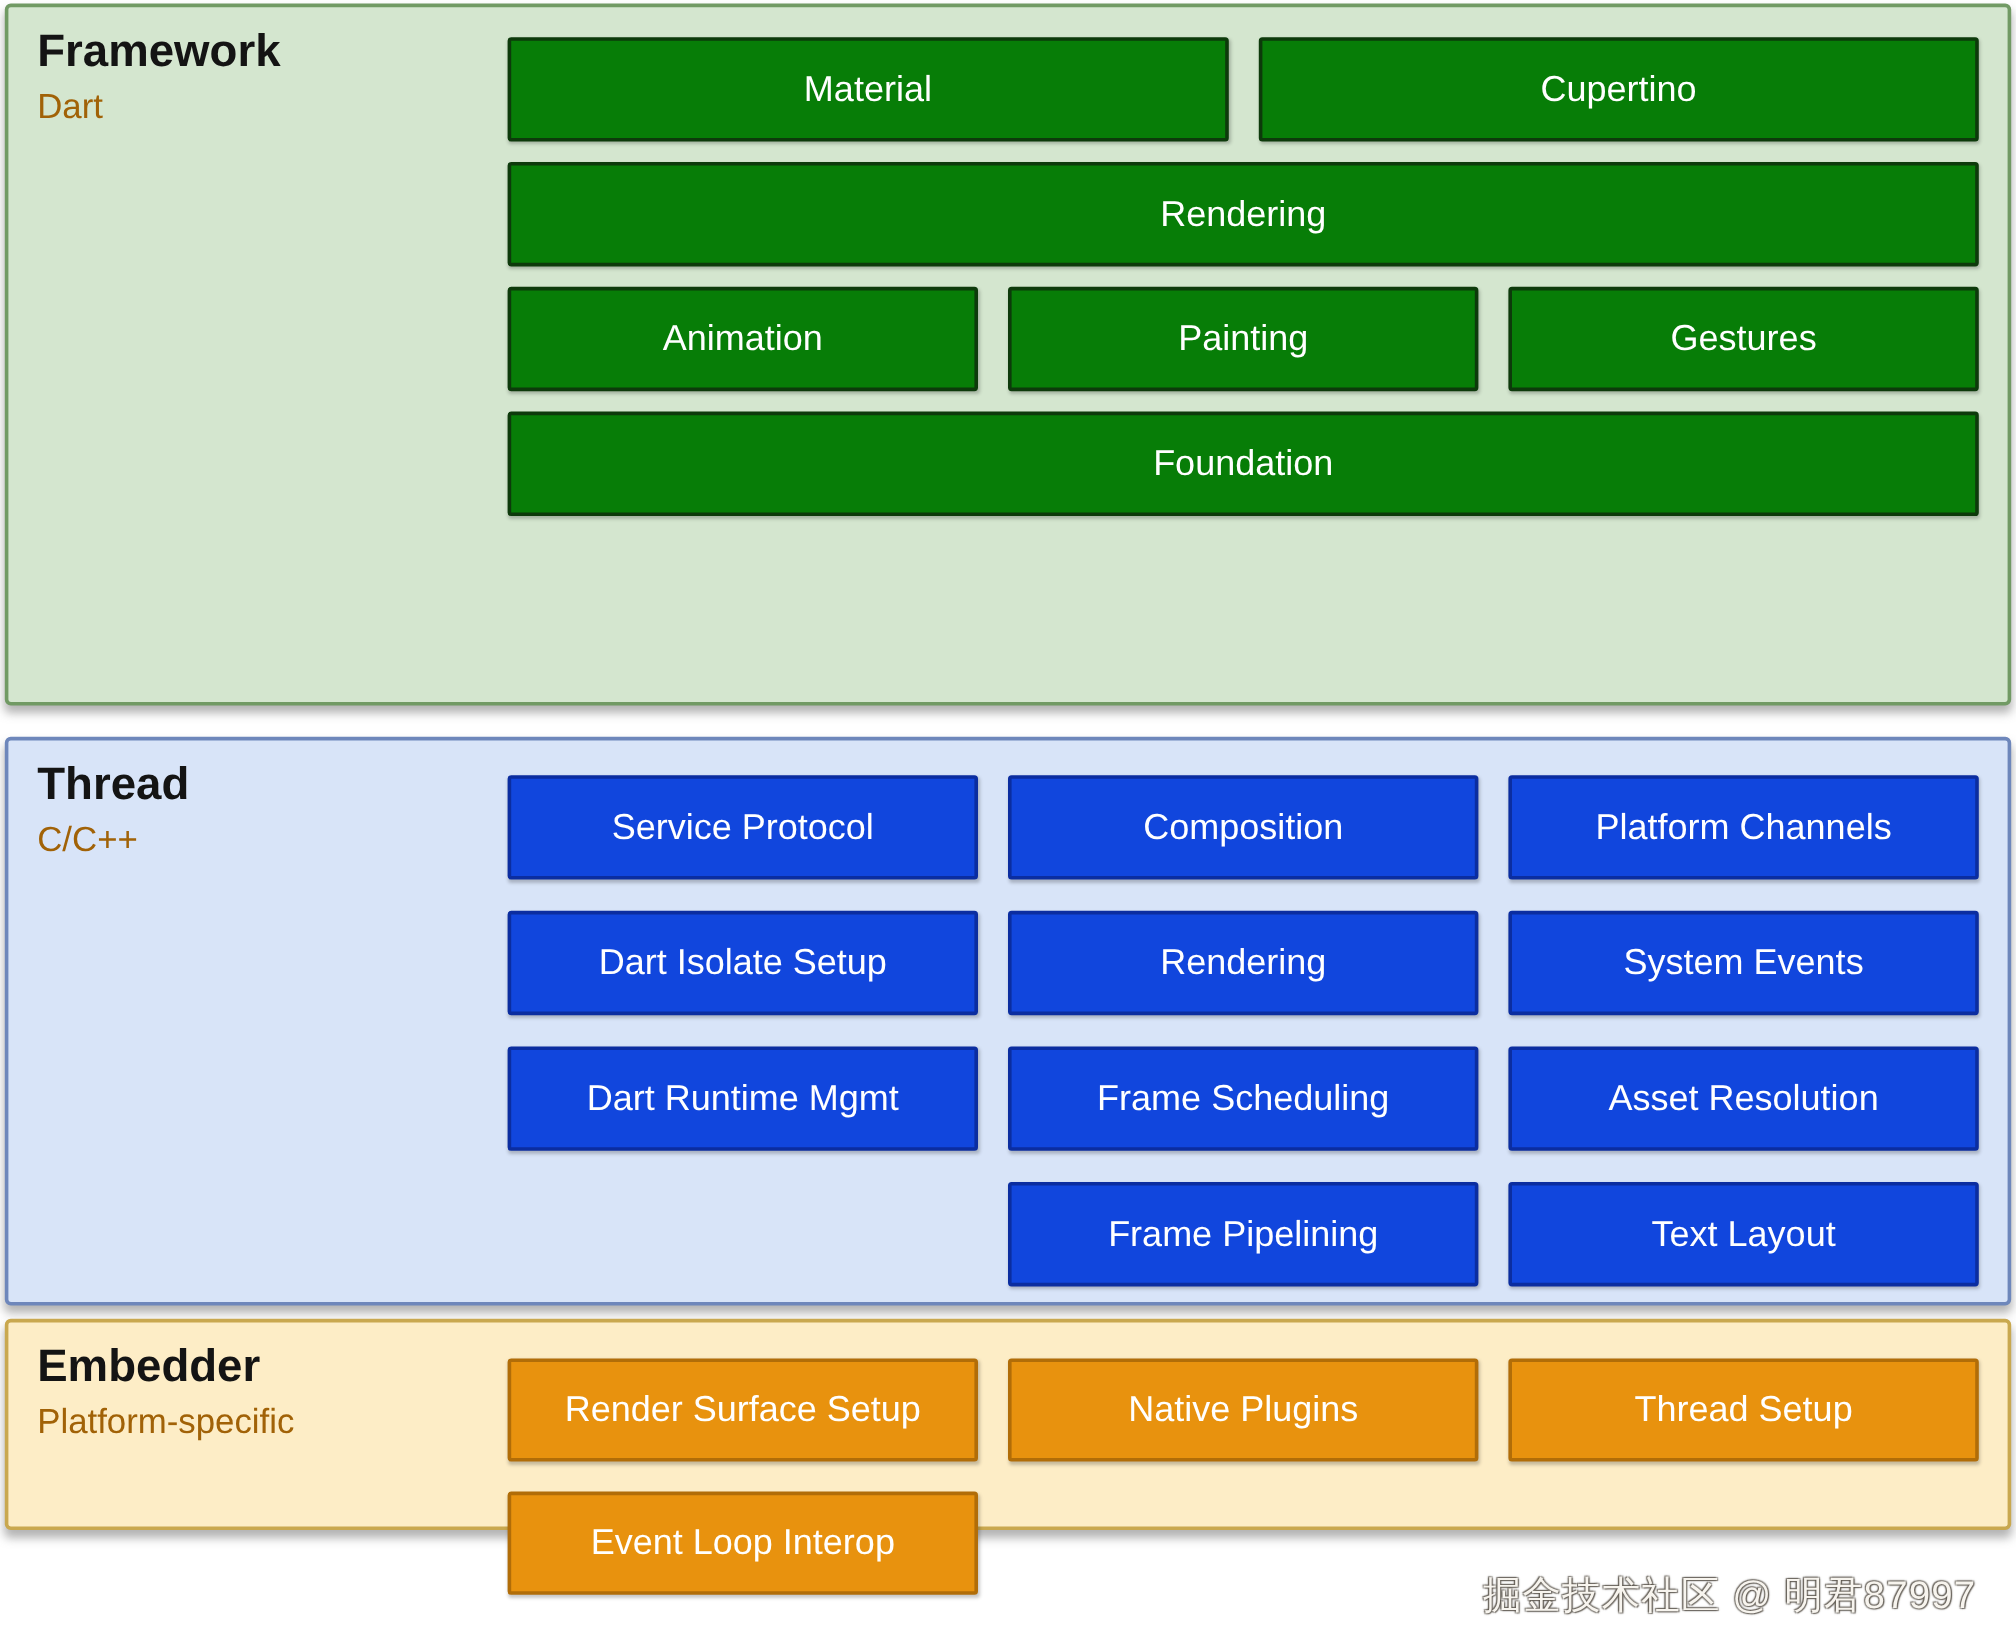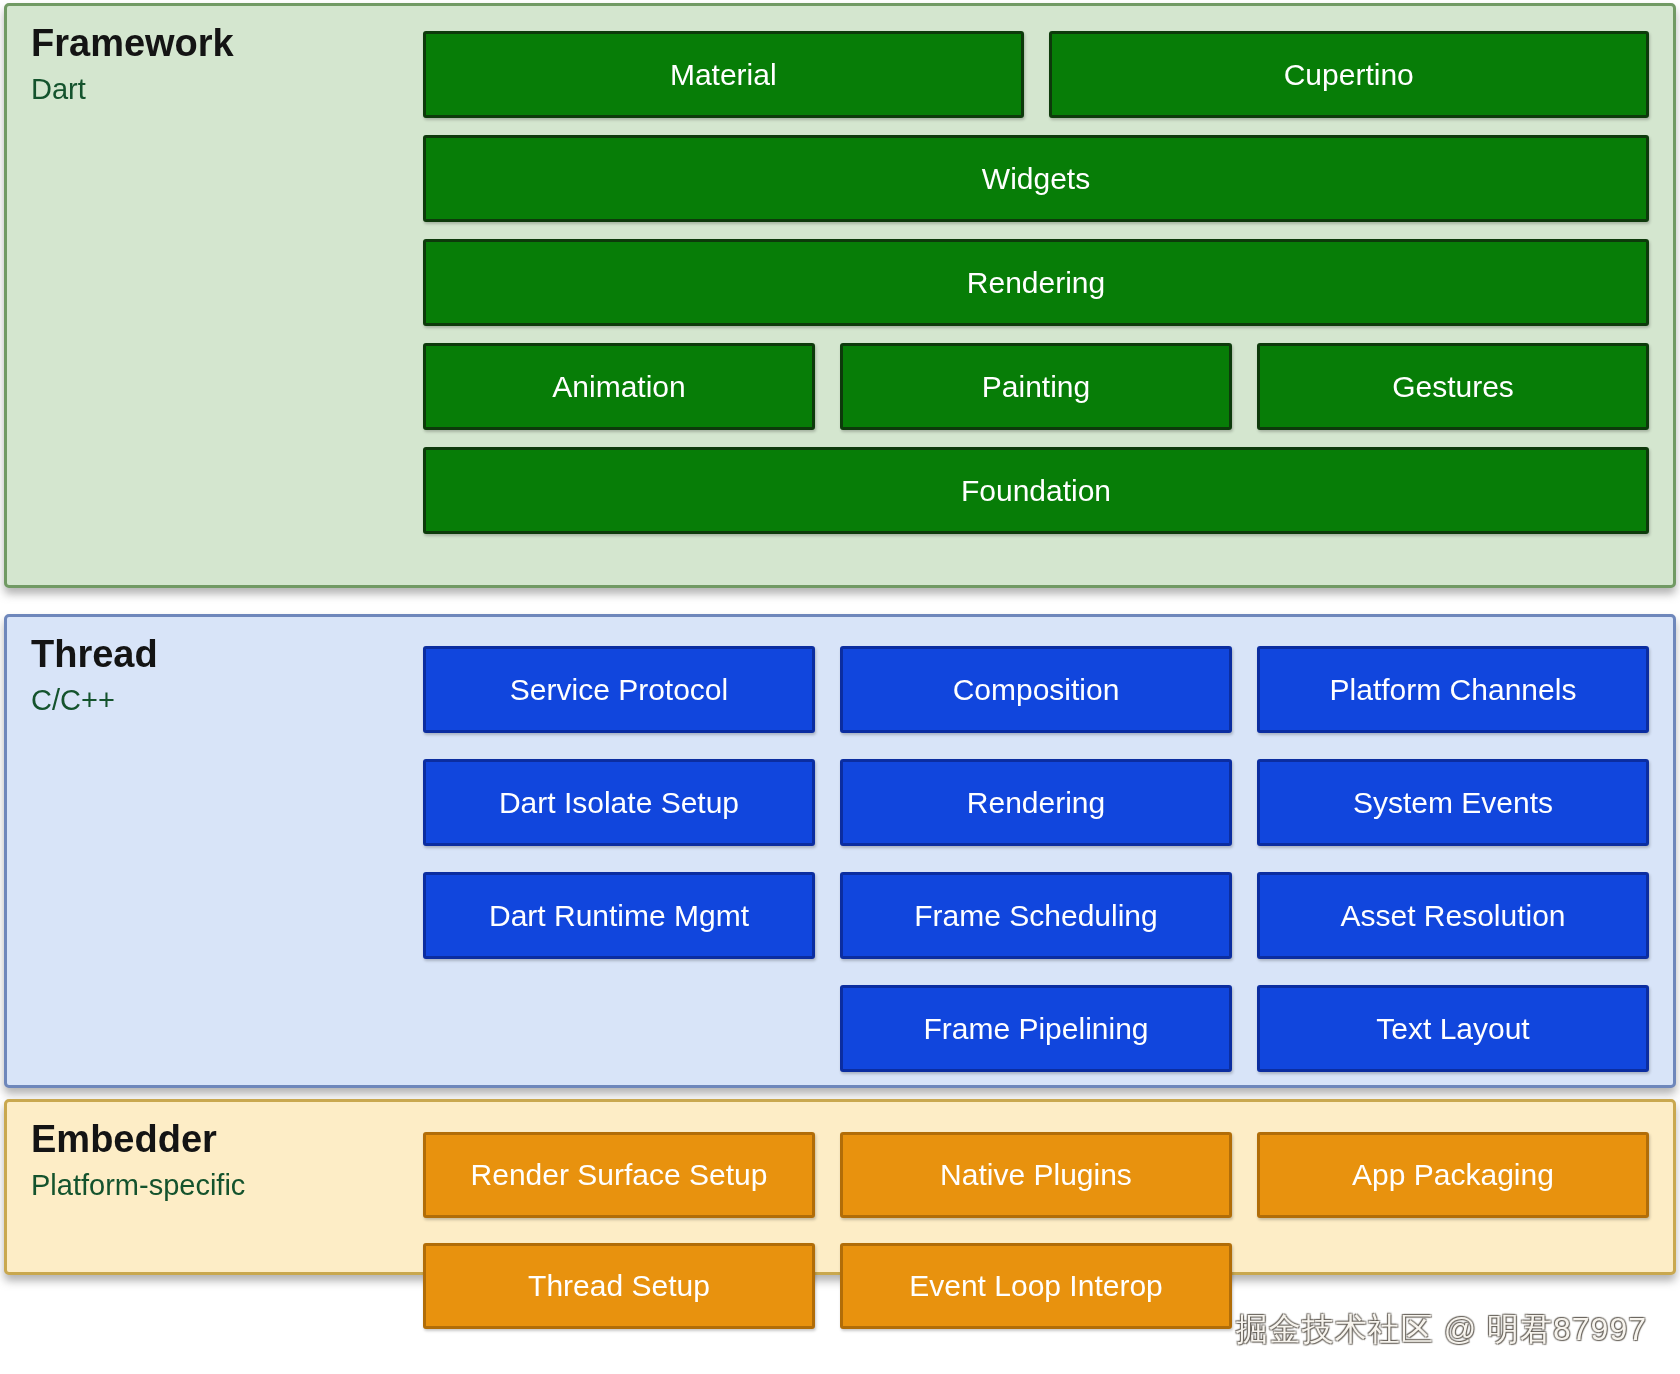--- a/index.html
+++ b/index.html
@@ -27,21 +27,21 @@
 
   .layer-head { position: absolute; left: 24px; top: 16px; }
   .layer-title {
     font-size: 38px;
     font-weight: bold;
     color: #141414;
     line-height: 1.15;
   }
   .layer-subtitle {
     font-size: 29px;
-    color: #14532d;
+    color: #a16207;
     margin-top: 8px;
     line-height: 1.1;
   }
 
   .grid {
     position: absolute;
     left: 416px;
     right: 24px;
     display: grid;
     grid-template-columns: repeat(6, 1fr);
@@ -87,21 +87,20 @@
 
 <div id="layers">
     <section class="layer layer-framework" style="--bg: #d4e6cf; --border: #719a64; --box-bg: #077d07; --box-border: #0d3a0b;">
       <div class="layer-head">
         <div class="layer-title">Framework</div>
         <div class="layer-subtitle">Dart</div>
       </div>
       <div class="grid">
         <div class="box" style="grid-column: span 3;">Material</div>
         <div class="box" style="grid-column: span 3;">Cupertino</div>
-        <div class="box" style="grid-column: span 6;">Widgets</div>
         <div class="box" style="grid-column: span 6;">Rendering</div>
         <div class="box" style="grid-column: span 2;">Animation</div>
         <div class="box" style="grid-column: span 2;">Painting</div>
         <div class="box" style="grid-column: span 2;">Gestures</div>
         <div class="box" style="grid-column: span 6;">Foundation</div>
       </div>
     </section>
     <section class="layer layer-engine" style="--bg: #d8e4f8; --border: #6e87bb; --box-bg: #1146dd; --box-border: #0b2da0;">
       <div class="layer-head">
         <div class="layer-title">Thread</div>
@@ -123,20 +122,19 @@
       </div>
     </section>
     <section class="layer layer-embedder" style="--bg: #fdedc6; --border: #c9a84f; --box-bg: #e8920e; --box-border: #b16d08;">
       <div class="layer-head">
         <div class="layer-title">Embedder</div>
         <div class="layer-subtitle">Platform-specific</div>
       </div>
       <div class="grid">
         <div class="box" style="grid-column: span 2;">Render Surface Setup</div>
         <div class="box" style="grid-column: span 2;">Native Plugins</div>
-        <div class="box" style="grid-column: span 2;">App Packaging</div>
         <div class="box" style="grid-column: span 2;">Thread Setup</div>
         <div class="box" style="grid-column: span 2;">Event Loop Interop</div>
       </div>
     </section>
   </div>
 
 <div class="watermark">掘金技术社区 @ 明君87997</div>
 
 </body></html>

